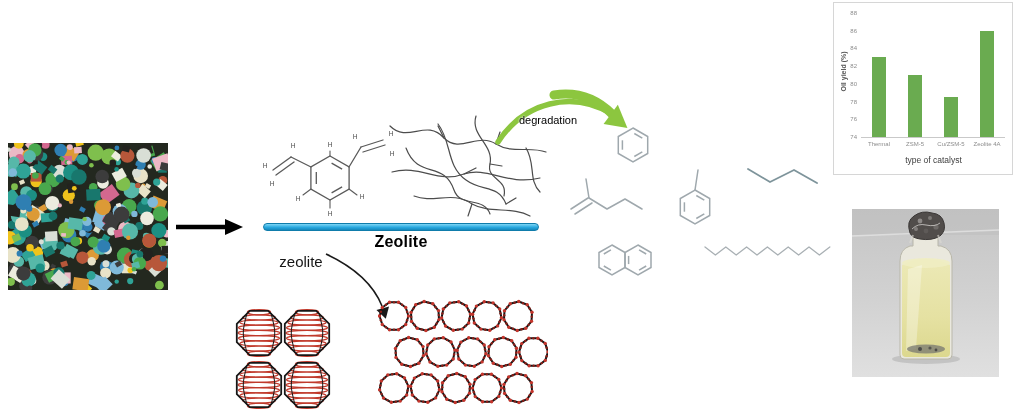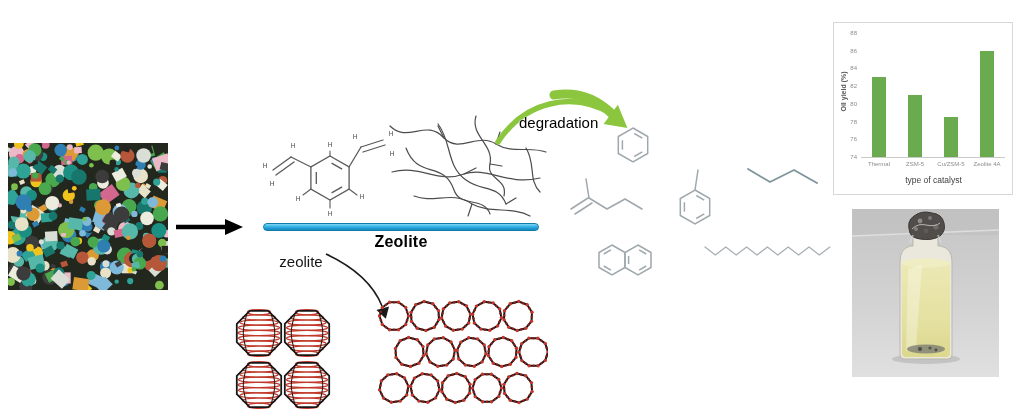--- a/index.html
+++ b/index.html
@@ -7,21 +7,21 @@
   #canvas{position:relative;width:1020px;height:419px;background:#ffffff;overflow:hidden;
     font-family:"Liberation Sans",sans-serif;color:#000}
   .abs{position:absolute}
   #zeolite-bar{left:263px;top:223px;width:276px;height:8px;border-radius:4px;
     background:linear-gradient(180deg,#7ed6f5 0%,#29a8df 55%,#1487ba 100%);
     border:1px solid #0f7cab}
   #zeolite-label{left:263px;top:233px;width:276px;text-align:center;
     font-weight:700;font-size:16px;letter-spacing:.2px}
   #structures-label{left:237px;top:253px;width:128px;text-align:center;
     font-size:15px;line-height:17px;color:#151515}
-  #degradation-label{font-size:15px;color:#000;text-shadow:0 0 2px #fff,0 0 2px #fff}
+  #degradation-label{font-size:11px;color:#000;text-shadow:0 0 2px #fff,0 0 2px #fff}
   #chart-panel{border:1px solid #d6d6d6;background:#fff}
   .ctick{position:absolute;width:20px;text-align:right;font-size:6px;color:#8c8c8c}
   .ccat{position:absolute;width:44px;text-align:center;font-size:6px;color:#8c8c8c;white-space:nowrap}
   .cbar{position:absolute;width:14px}
   .cbase{position:absolute;height:1px;background:#c9c9c9}
   .cylab{position:absolute;width:110px;text-align:center;font-size:7px;font-weight:700;
     color:#595959;transform:rotate(-90deg)}
   .cxlab{position:absolute;text-align:center;font-size:8.5px;color:#404040}
 </style>
 </head>
@@ -800,21 +800,21 @@
         <polygon points="73.0,137.0 86.0,144.5 86.0,159.5 73.0,167.0 60.0,159.5 60.0,144.5" fill="none" stroke="#9fa8ad" stroke-width="1.5"></polygon>
         <line x1="74.1" y1="141.8" x2="81.2" y2="146.0" stroke="#9fa8ad" stroke-width="1.5"></line>
         <line x1="81.2" y1="158.0" x2="74.1" y2="162.2" stroke="#9fa8ad" stroke-width="1.5"></line>
         <line x1="63.6" y1="156.1" x2="63.6" y2="147.9" stroke="#9fa8ad" stroke-width="1.5"></line>
       </g>
       <g>
         <polyline points="140.0,139.0 150.4,147.0 160.8,139.0 171.2,147.0 181.6,139.0 192.0,147.0 202.4,139.0 212.8,147.0 223.2,139.0 233.6,147.0 244.0,139.0 254.4,147.0 264.8,139.0" fill="none" stroke-linecap="round" stroke-linejoin="round" stroke="#a9b0b4" stroke-width="1.3"></polyline>
       </g>
     </svg>
 
-  <div id="chart-panel" class="abs" style="left:833px;top:22px;width:180px;height:173px">
+  <div id="chart-panel" class="abs" style="left:833px;top:2px;width:180px;height:173px">
     <div class="cylab" style="left:-46px;top:65px">Oil yield (%)</div>
     <div class="cxlab" style="left:27px;right:6px;top:152px">type of catalyst</div>
   <div class="ctick" style="left: 3px; top: 131px;">74</div>
       <div class="ctick" style="left: 3px; top: 113.286px;">76</div>
       <div class="ctick" style="left: 3px; top: 95.5714px;">78</div>
       <div class="ctick" style="left: 3px; top: 77.8571px;">80</div>
       <div class="ctick" style="left: 3px; top: 60.1429px;">82</div>
       <div class="ctick" style="left: 3px; top: 42.4286px;">84</div>
       <div class="ctick" style="left: 3px; top: 24.7143px;">86</div>
       <div class="ctick" style="left: 3px; top: 7px;">88</div>

